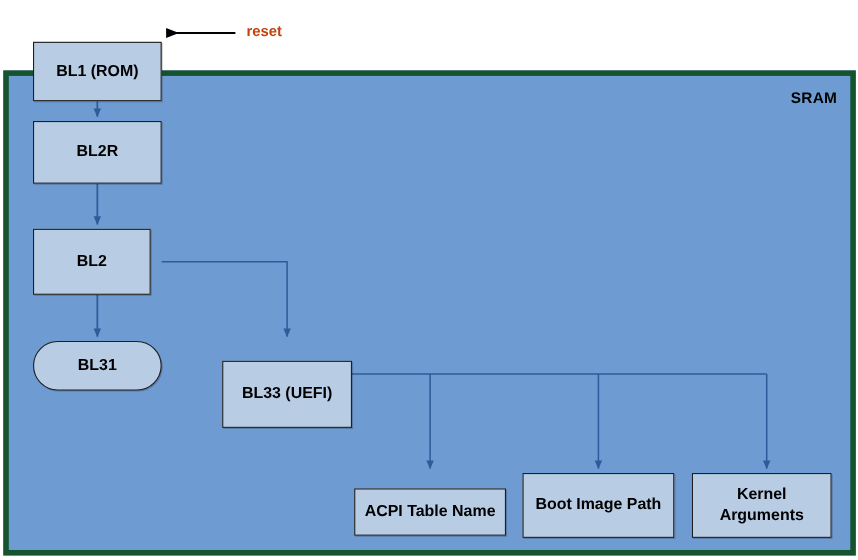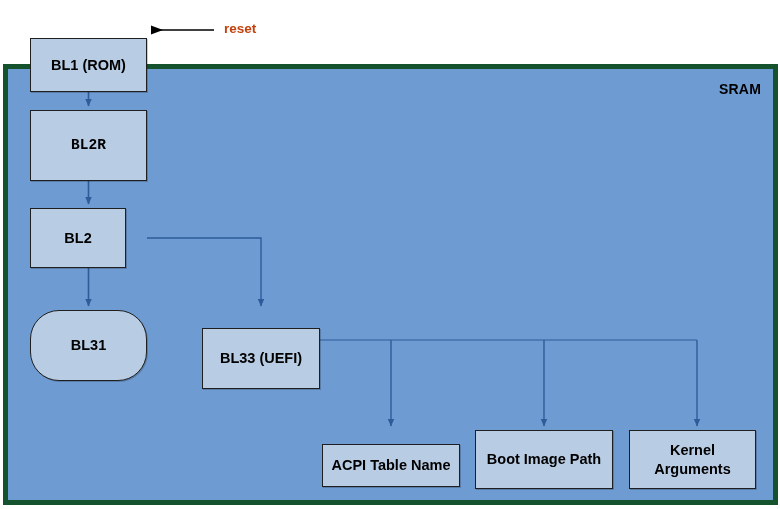--- a/index.html
+++ b/index.html
@@ -120,29 +120,29 @@
       <path d="M697,340 L697,426" fill="none" stroke="#2E5C9A" stroke-width="1.4" marker-end="url(#arrowBlue)"></path>
     </g>
   </svg>
 
   <div class="reset-label">reset</div>
 
   <div class="node" style="left:30px; top:3px; width:117px; height:54px;margin-top:35px;">
     <span>BL1 (ROM)</span>
   </div>
 
-  <div class="node" style="left:30px; top:110px; width:117px; height:71px;font-family:Liberation Mono, monospace;">
+  <div class="node" style="left:30px; top:110px; width:117px; height:57px;">
     <span>BL2R</span>
   </div>
 
-  <div class="node" style="left:30px; top:208px; width:96px; height:60px;">
+  <div class="node" style="left:30px; top:208px; width:107px; height:60px;">
     <span>BL2</span>
   </div>
 
-  <div class="node" style="left:30px; top:310px; width:117px; height:71px;border-radius:29px;">
+  <div class="node" style="left:30px; top:310px; width:117px; height:45px;border-radius:29px;">
     <span>BL31</span>
   </div>
 
   <div class="node" style="left:202px; top:310px; width:118px; height:61px;margin-top:18px;">
     <span>BL33 (UEFI)</span>
   </div>
 
   <div class="node" style="left:322px; top:444px; width:138px; height:43px;">
     <span>ACPI Table Name</span>
   </div>

